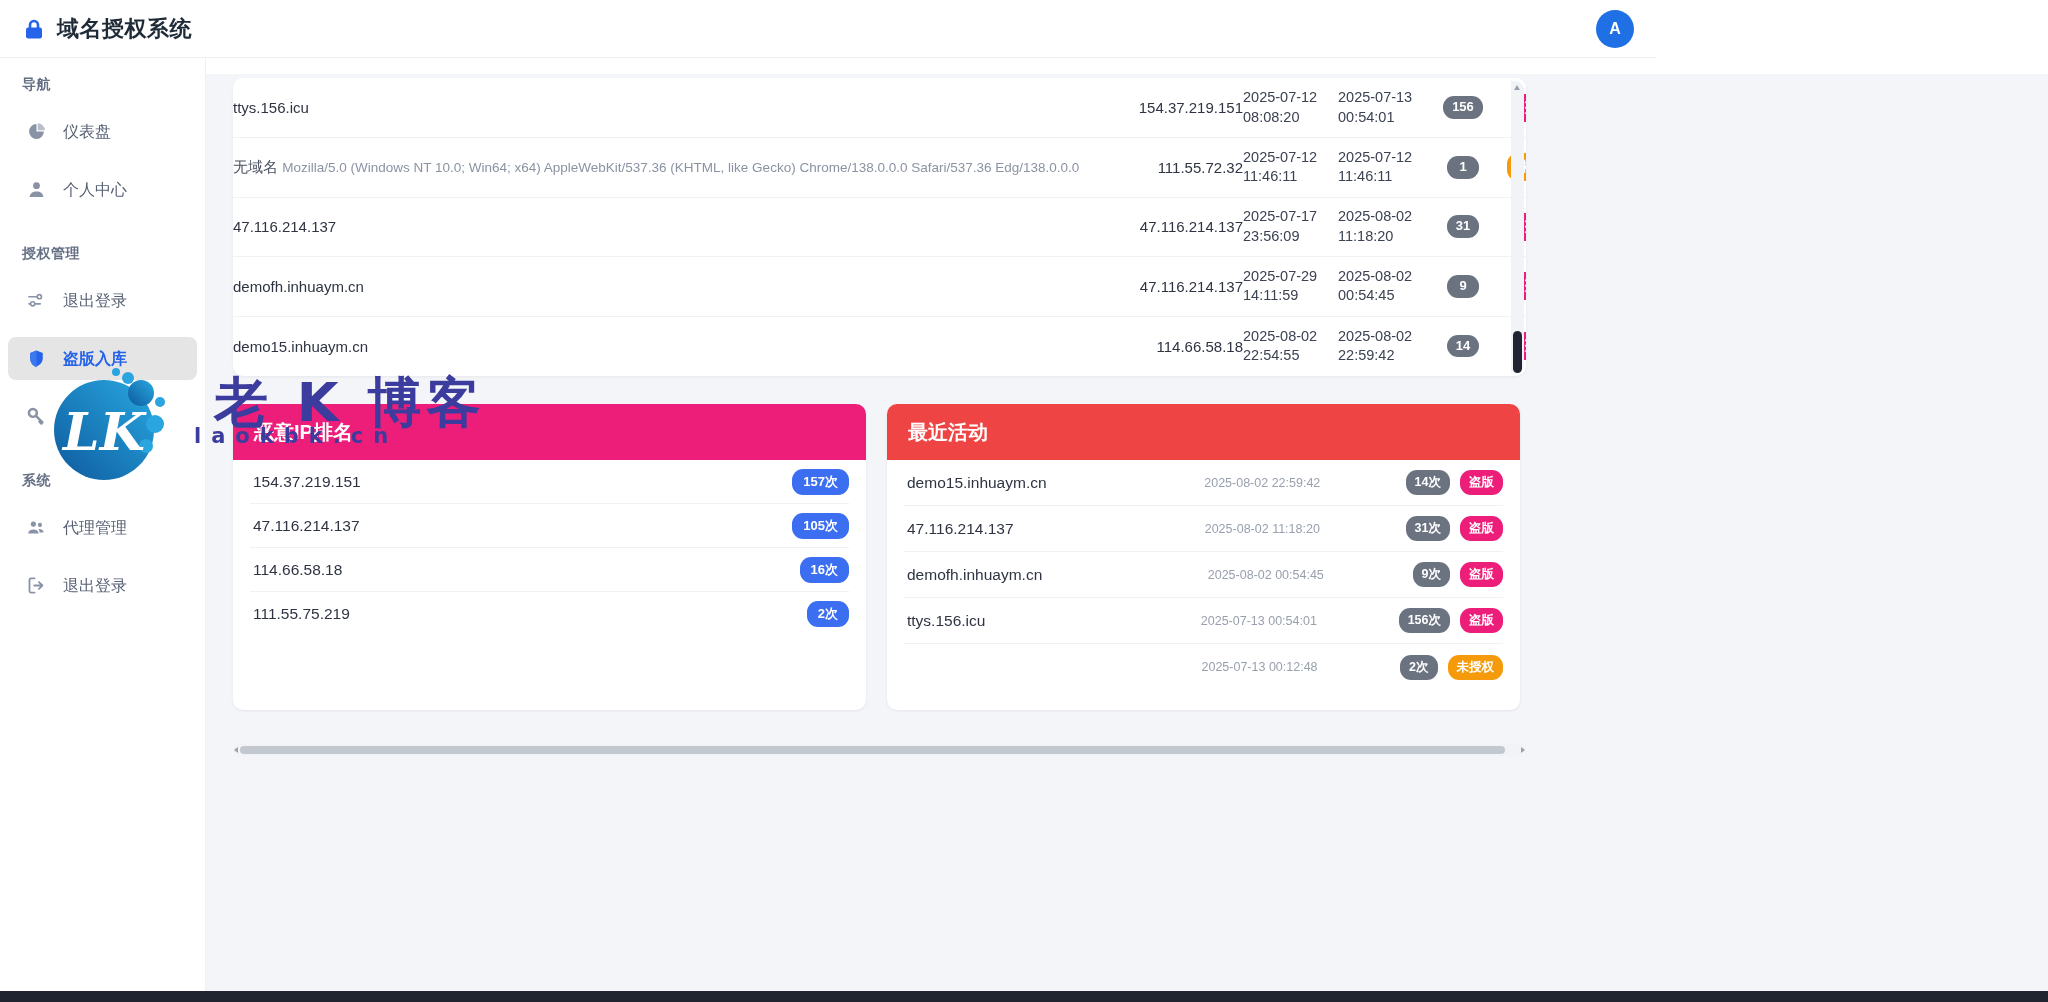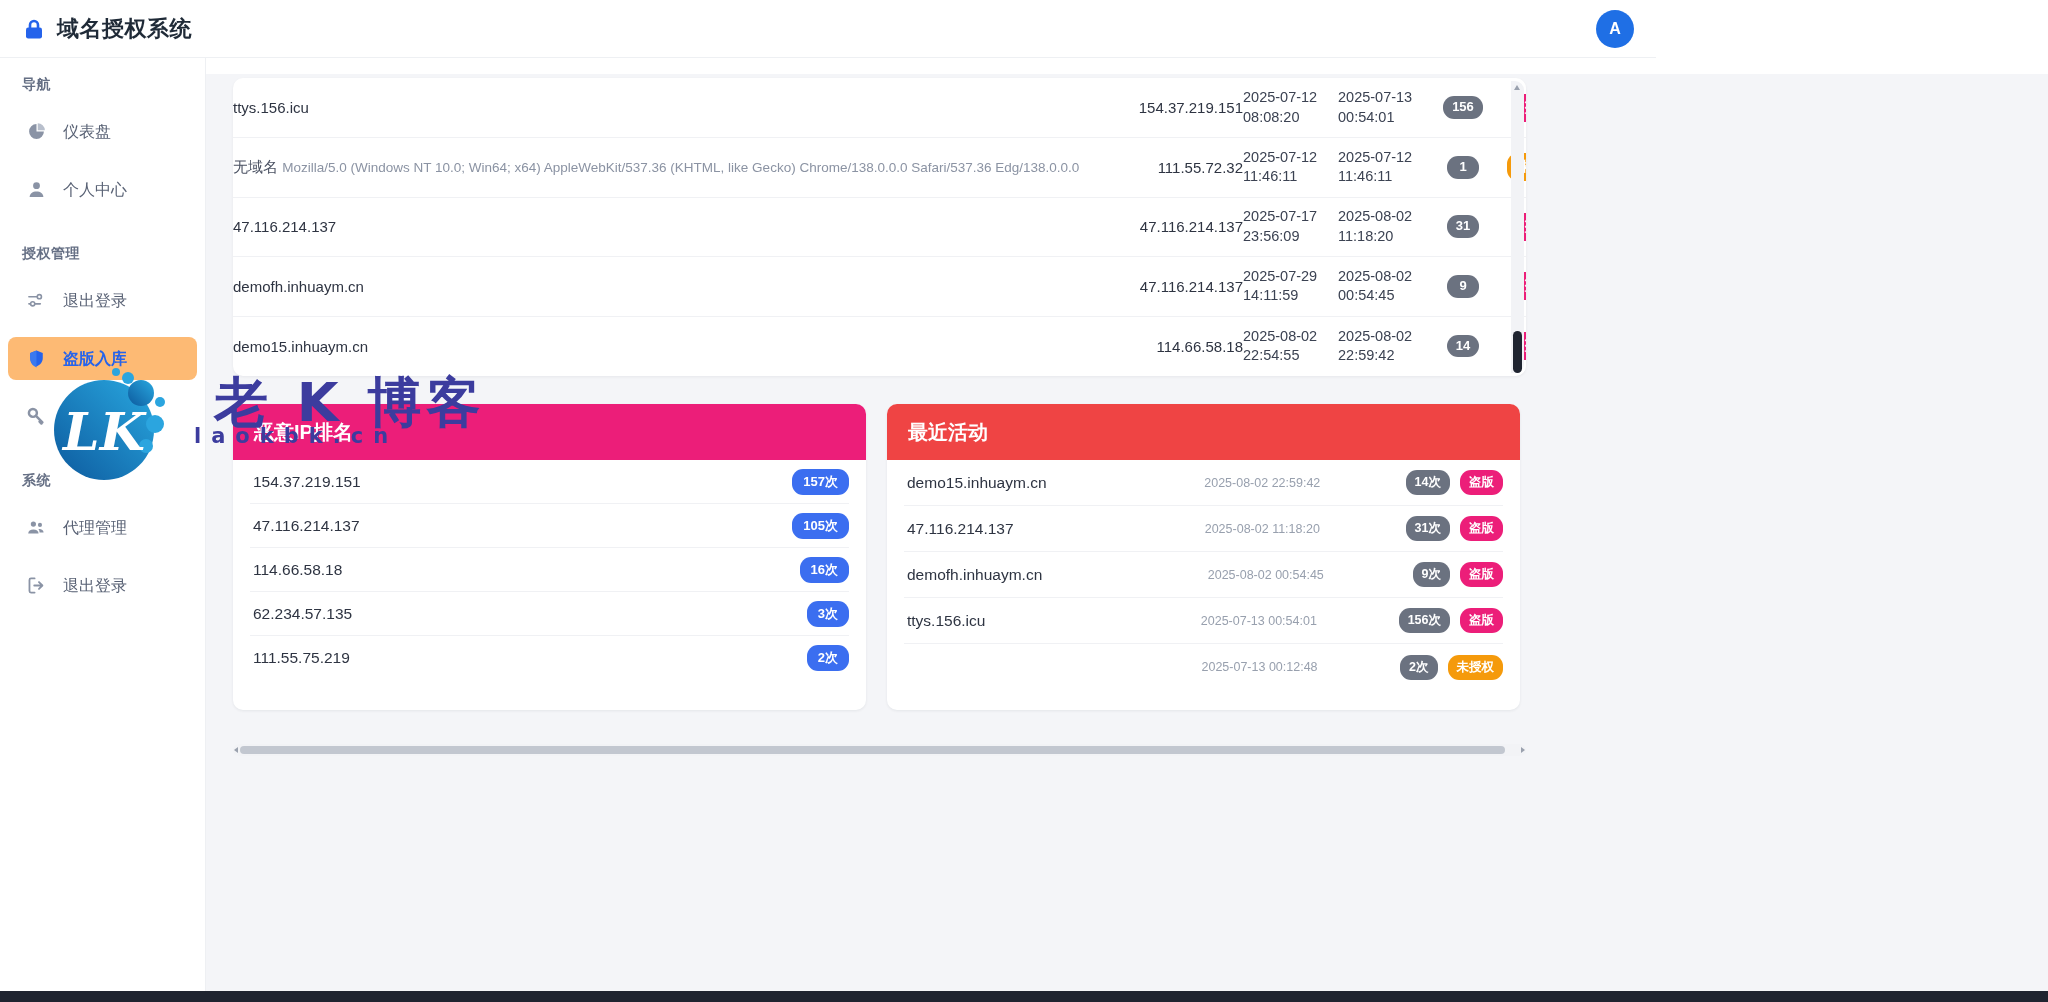--- a/index.html
+++ b/index.html
@@ -52,21 +52,21 @@
     border-radius: 8px;
     color: #586174; font-size: 16px;
     cursor: pointer;
   }
   .side-item .sicon {
     width: 19px; height: 19px; flex: 0 0 19px;
     display: flex; align-items: center; justify-content: center;
     color: #8a93a5;
   }
   .side-item.active {
-    background: #fdba74; color: #2563eb; font-weight: bold;
+    background: #e5e5e5; color: #2563eb; font-weight: bold;
   }
   .side-item.active .sicon { color: #2563eb; }
   .side-item .slabel { line-height: 1; }
 
   
   .watermark {
     position: absolute; left: 42px; top: 358px;
     width: 420px; height: 130px;
     z-index: 90; pointer-events: none;
   }
@@ -449,24 +449,20 @@
       </div>
       <div class="lrow">
         <span class="lname">47.116.214.137</span>
         <span class="pill-blue">105次</span>
       </div>
       <div class="lrow">
         <span class="lname">114.66.58.18</span>
         <span class="pill-blue">16次</span>
       </div>
       <div class="lrow">
-        <span class="lname">62.234.57.135</span>
-        <span class="pill-blue">3次</span>
-      </div>
-      <div class="lrow">
         <span class="lname">111.55.75.219</span>
         <span class="pill-blue">2次</span>
       </div>
     </div>
   </div>
 
   <div class="panel panel-right">
     <div class="panel-head green">最近活动</div>
     <div class="panel-body">
       <div class="arow">

